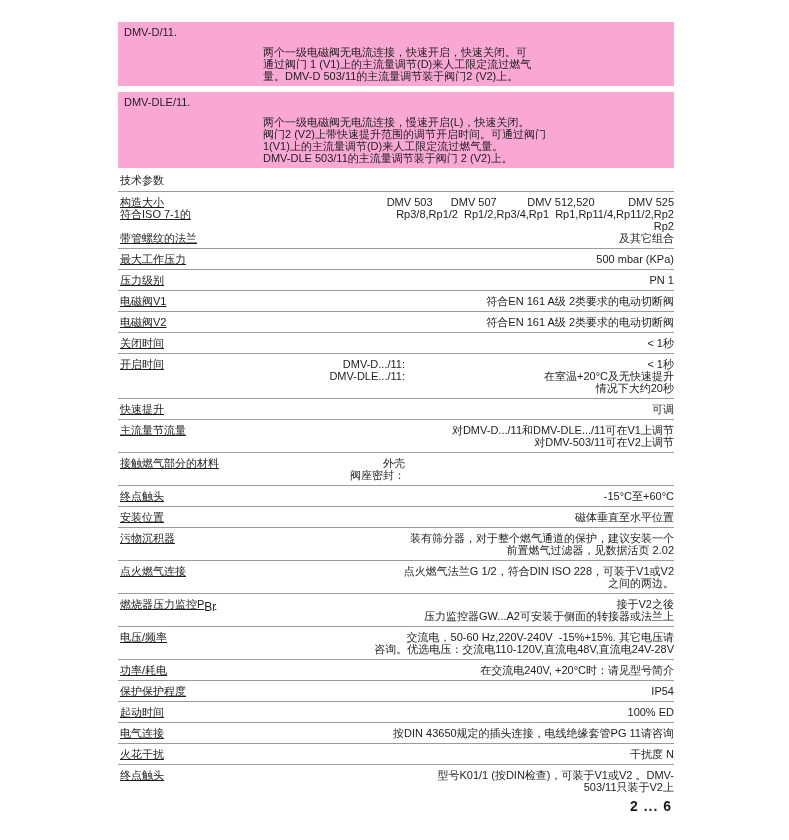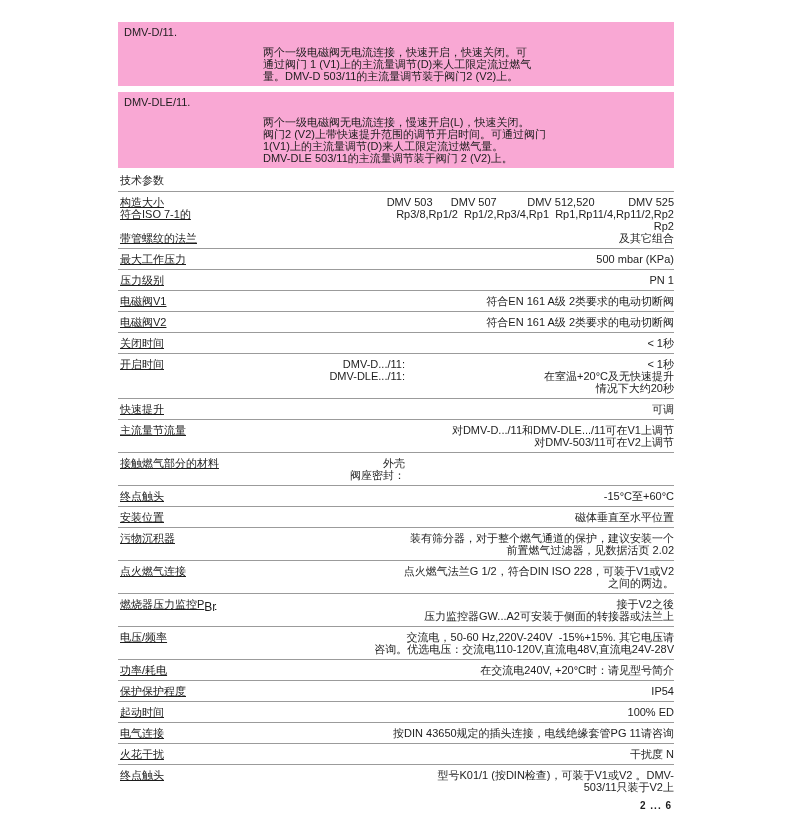--- a/index.html
+++ b/index.html
@@ -25,21 +25,21 @@
   .t-row { display:flex; border-top:1px solid #9b9b9b; padding:4px 0 4px 2px; }
   .t-label { width:143px; flex:none; white-space:pre-line;text-decoration:underline; }
   .t-value { flex:1; display:flex;text-align:right; }
   .t-col { white-space:pre-wrap; }
   .t-col.fixed { width:142px; flex:none; }
   .t-col.grow { flex:1; }
   sub { font-size:12px; line-height:0; }
 
   .page-number {
     position:absolute; right:117px; top:800px;
-    font-size:10px; font-weight:bold; letter-spacing:1px;
+    font-size:14px; font-weight:bold; letter-spacing:1px;
   }
 </style>
 </head>
 <body>
 
 <div class="page">
   <div class="content">
     <div id="header-rows">
         <div class="hdr-row">
           <div class="hdr-label">DMV-D/11.</div>

